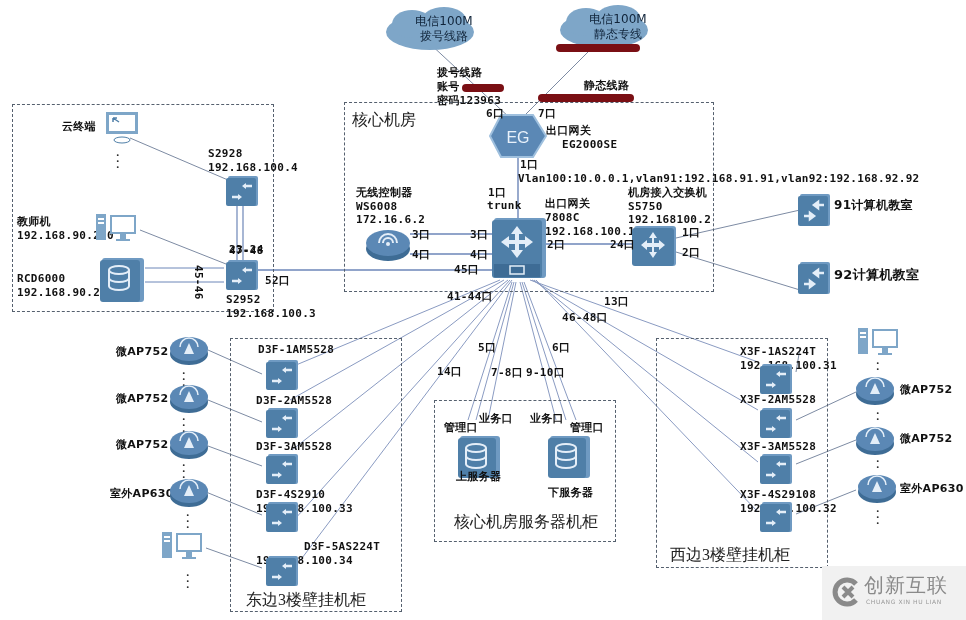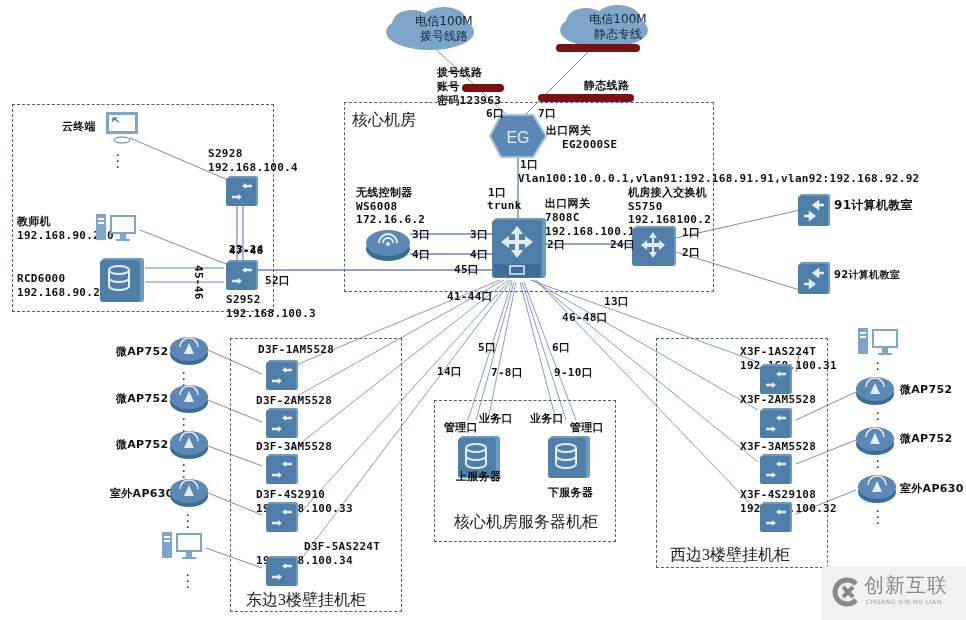--- a/index.html
+++ b/index.html
@@ -163,21 +163,21 @@
     <rect x="4" y="2" width="30" height="32" rx="2" fill="#6f9ac2"></rect>
     <rect x="2" y="4" width="30" height="30" rx="2" fill="#4f7fa8"></rect>
     <path d="M20 13 h8 M18 13 l4 -3 v6z M8 24 h8 M18 24 l-4 -3 v6z" stroke="#e4eef8" stroke-width="2.5" fill="#e4eef8"></path>
   </svg>
 <div class="lbl cn" style="left:834px;top:199px;font-size:12px;">91计算机教室</div>
 <svg class="dev" style="left:796px;top:260px;" width="36" height="36">
     <rect x="4" y="2" width="30" height="32" rx="2" fill="#6f9ac2"></rect>
     <rect x="2" y="4" width="30" height="30" rx="2" fill="#4f7fa8"></rect>
     <path d="M20 13 h8 M18 13 l4 -3 v6z M8 24 h8 M18 24 l-4 -3 v6z" stroke="#e4eef8" stroke-width="2.5" fill="#e4eef8"></path>
   </svg>
-<div class="lbl cn" style="left:834px;top:268px;font-size:10px;">92计算机教室</div>
+<div class="lbl cn" style="left:834px;top:268px;font-size:13px;">92计算机教室</div>
 
 <div class="box" style="left:12px;top:104px;width:260px;height:206px;"></div>
 <div class="lbl cn" style="left:62px;top:120px;">云终端</div>
 <svg class="dev" style="left:104px;top:110px;" width="36" height="36">
     <rect x="2" y="2" width="32" height="22" fill="#7ea6c8"></rect>
     <rect x="5" y="5" width="26" height="16" fill="#fff"></rect>
     <path d="M9 8 l6 4 M9 8 v4 M9 8 h4" stroke="#4f7fa8" stroke-width="1.5"></path>
     <ellipse cx="18" cy="30" rx="8" ry="3" fill="none" stroke="#4f7fa8"></ellipse>
   </svg>
 <div class="dots" style="left:116px;top:152px;">·<br>·<br>·</div>
@@ -221,21 +221,21 @@
 <div class="lbl" style="left:226px;top:293px;">S2952</div>
 <div class="lbl" style="left:226px;top:307px;text-align:right;">192.168.100.3</div>
 
 <div class="lbl" style="left:447px;top:290px;">41-44口</div>
 <div class="lbl" style="left:604px;top:295px;">13口</div>
 <div class="lbl" style="left:562px;top:311px;">46-48口</div>
 <div class="lbl" style="left:478px;top:341px;">5口</div>
 <div class="lbl" style="left:552px;top:341px;">6口</div>
 <div class="lbl" style="left:437px;top:365px;">14口</div>
 <div class="lbl" style="left:491px;top:366px;">7-8口</div>
-<div class="lbl" style="left:526px;top:366px;margin-left:28px;">9-10口</div>
+<div class="lbl" style="left:526px;top:366px;">9-10口</div>
 
 <div class="box" style="left:230px;top:338px;width:170px;height:272px;"></div>
 <div class="title" style="left:246px;top:590px;">东边3楼壁挂机柜</div>
 <div class="lbl" style="left:258px;top:343px;">D3F-1AM5528</div>
 <svg class="dev" style="left:264px;top:358px;" width="36" height="34">
     <rect x="4" y="2" width="30" height="30" rx="2" fill="#6f9ac2"></rect>
     <rect x="2" y="4" width="30" height="28" rx="2" fill="#4f7fa8"></rect>
     <path d="M20 12 h8 M8 23 h8" stroke="#e4eef8" stroke-width="2.5"></path>
     <path d="M18 12 l4 -3 v6z M18 23 l-4 -3 v6z" fill="#e4eef8"></path>
   </svg>

